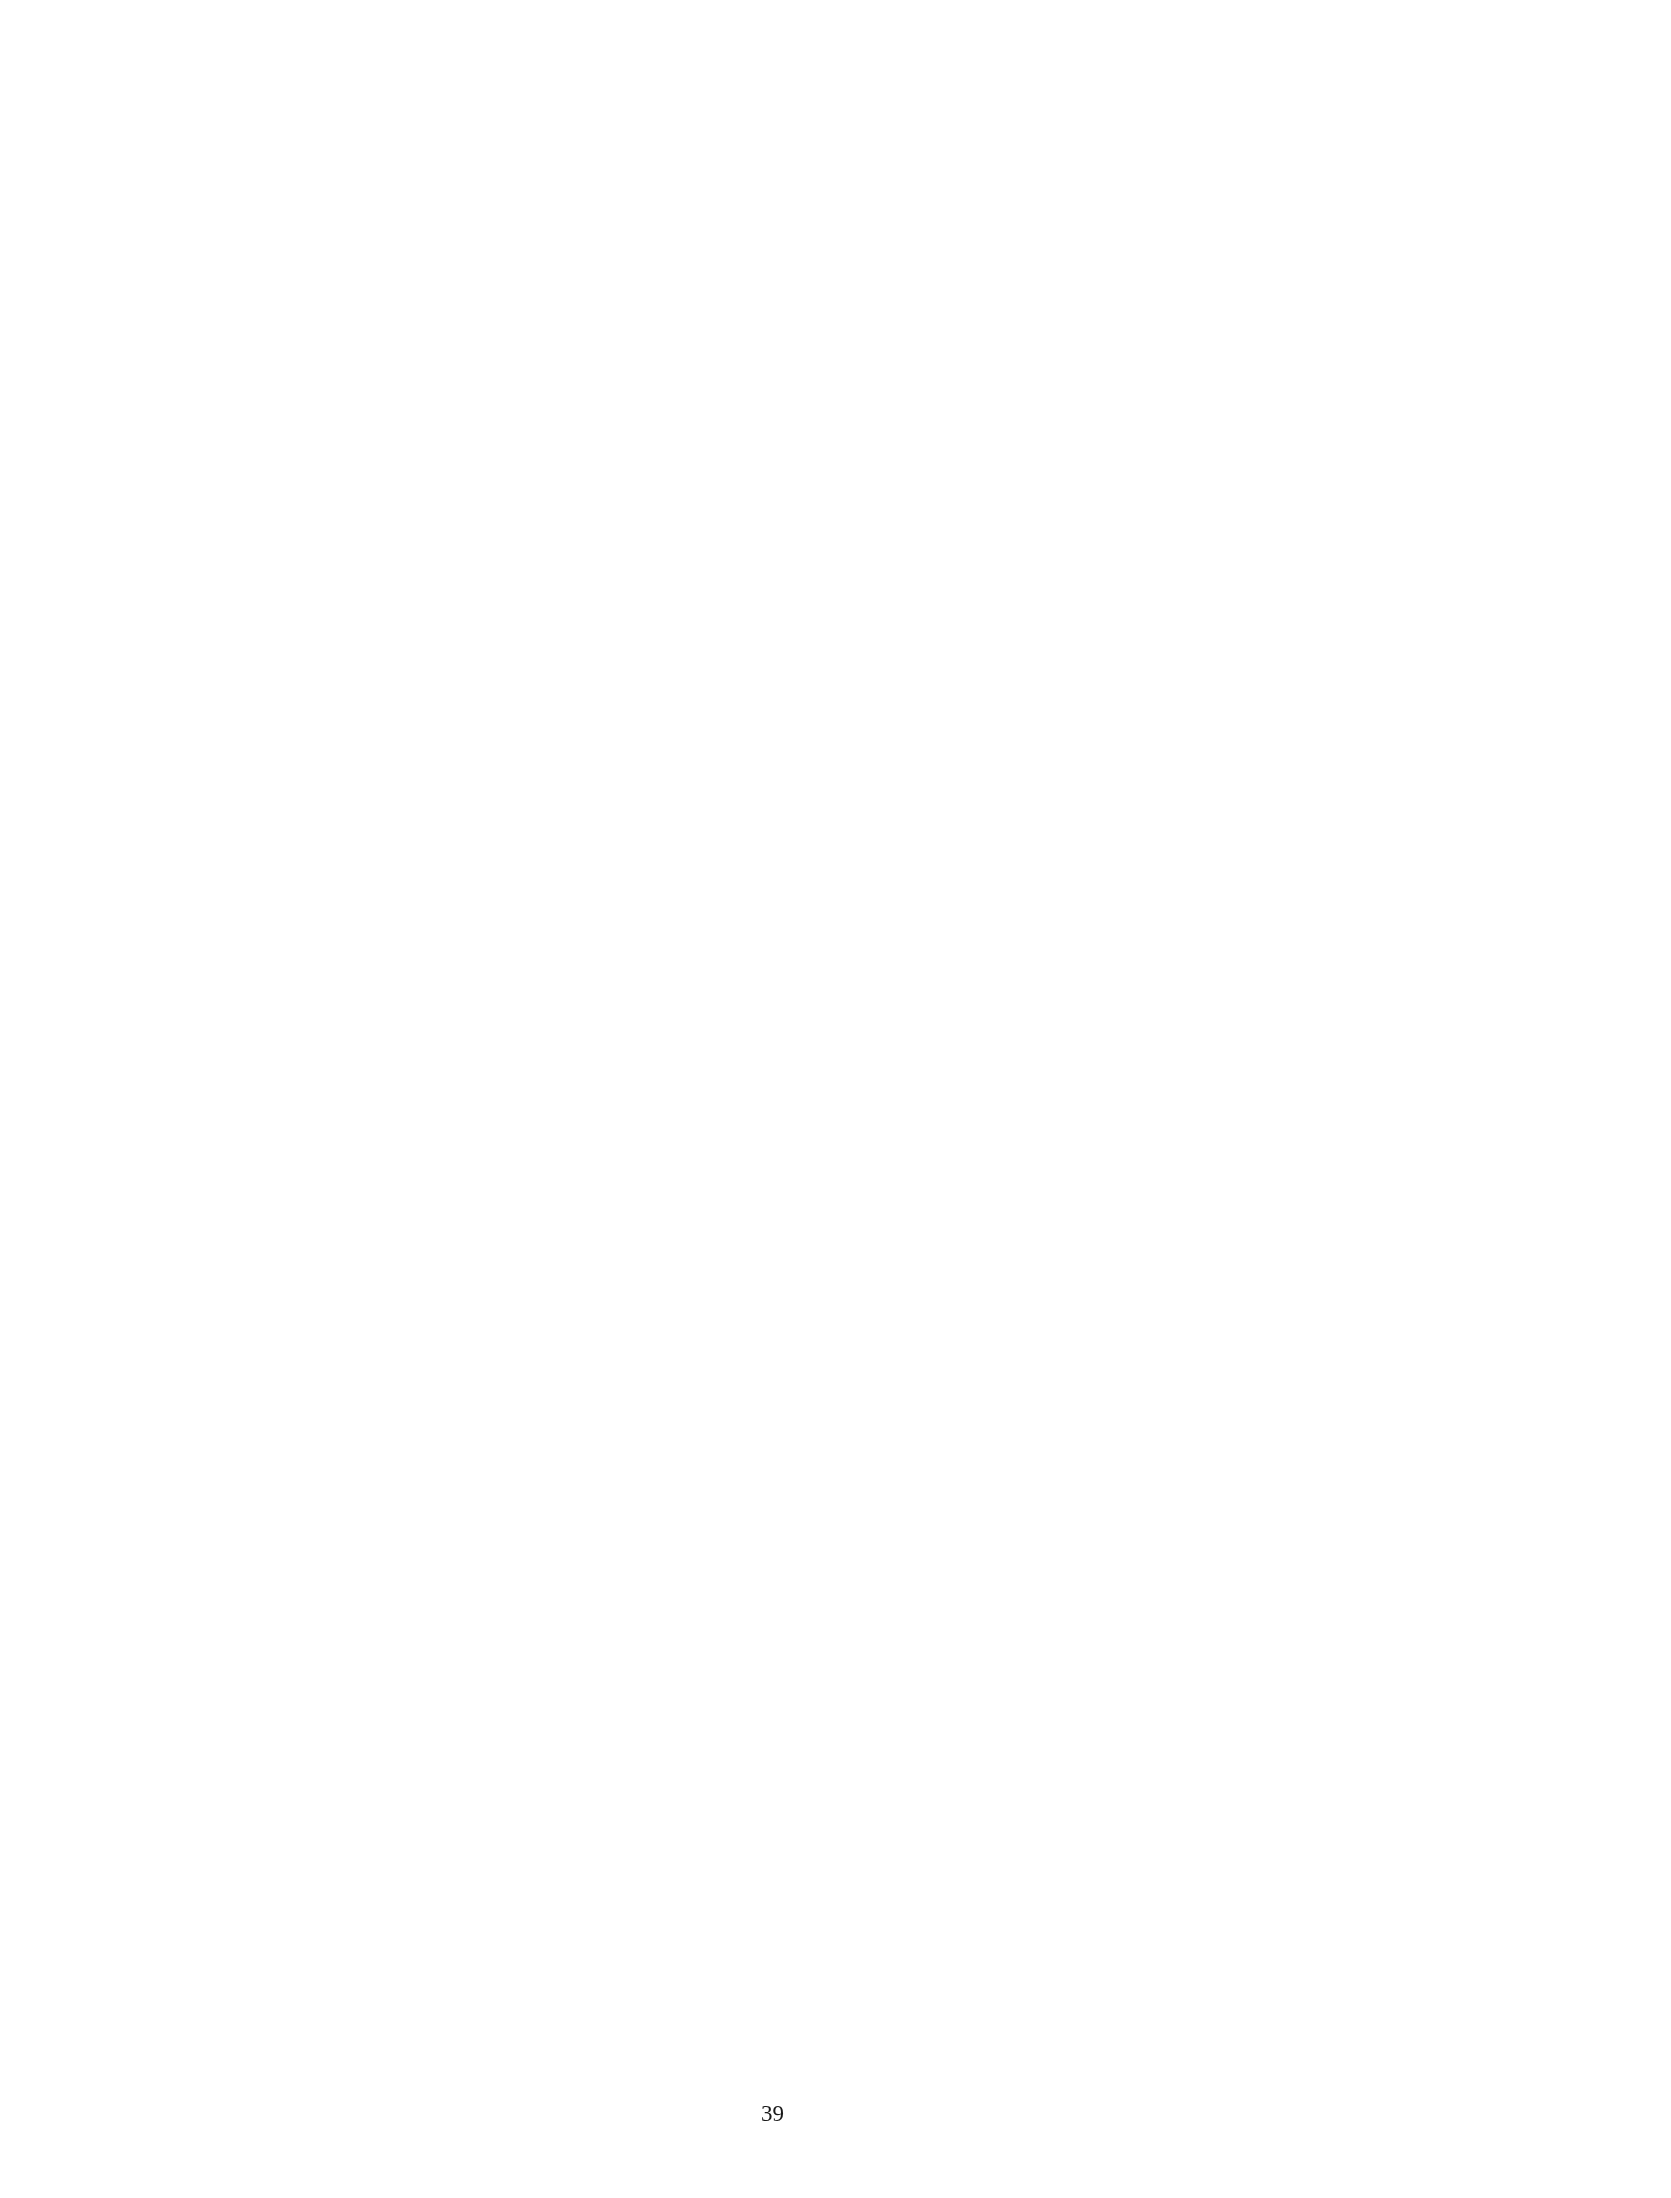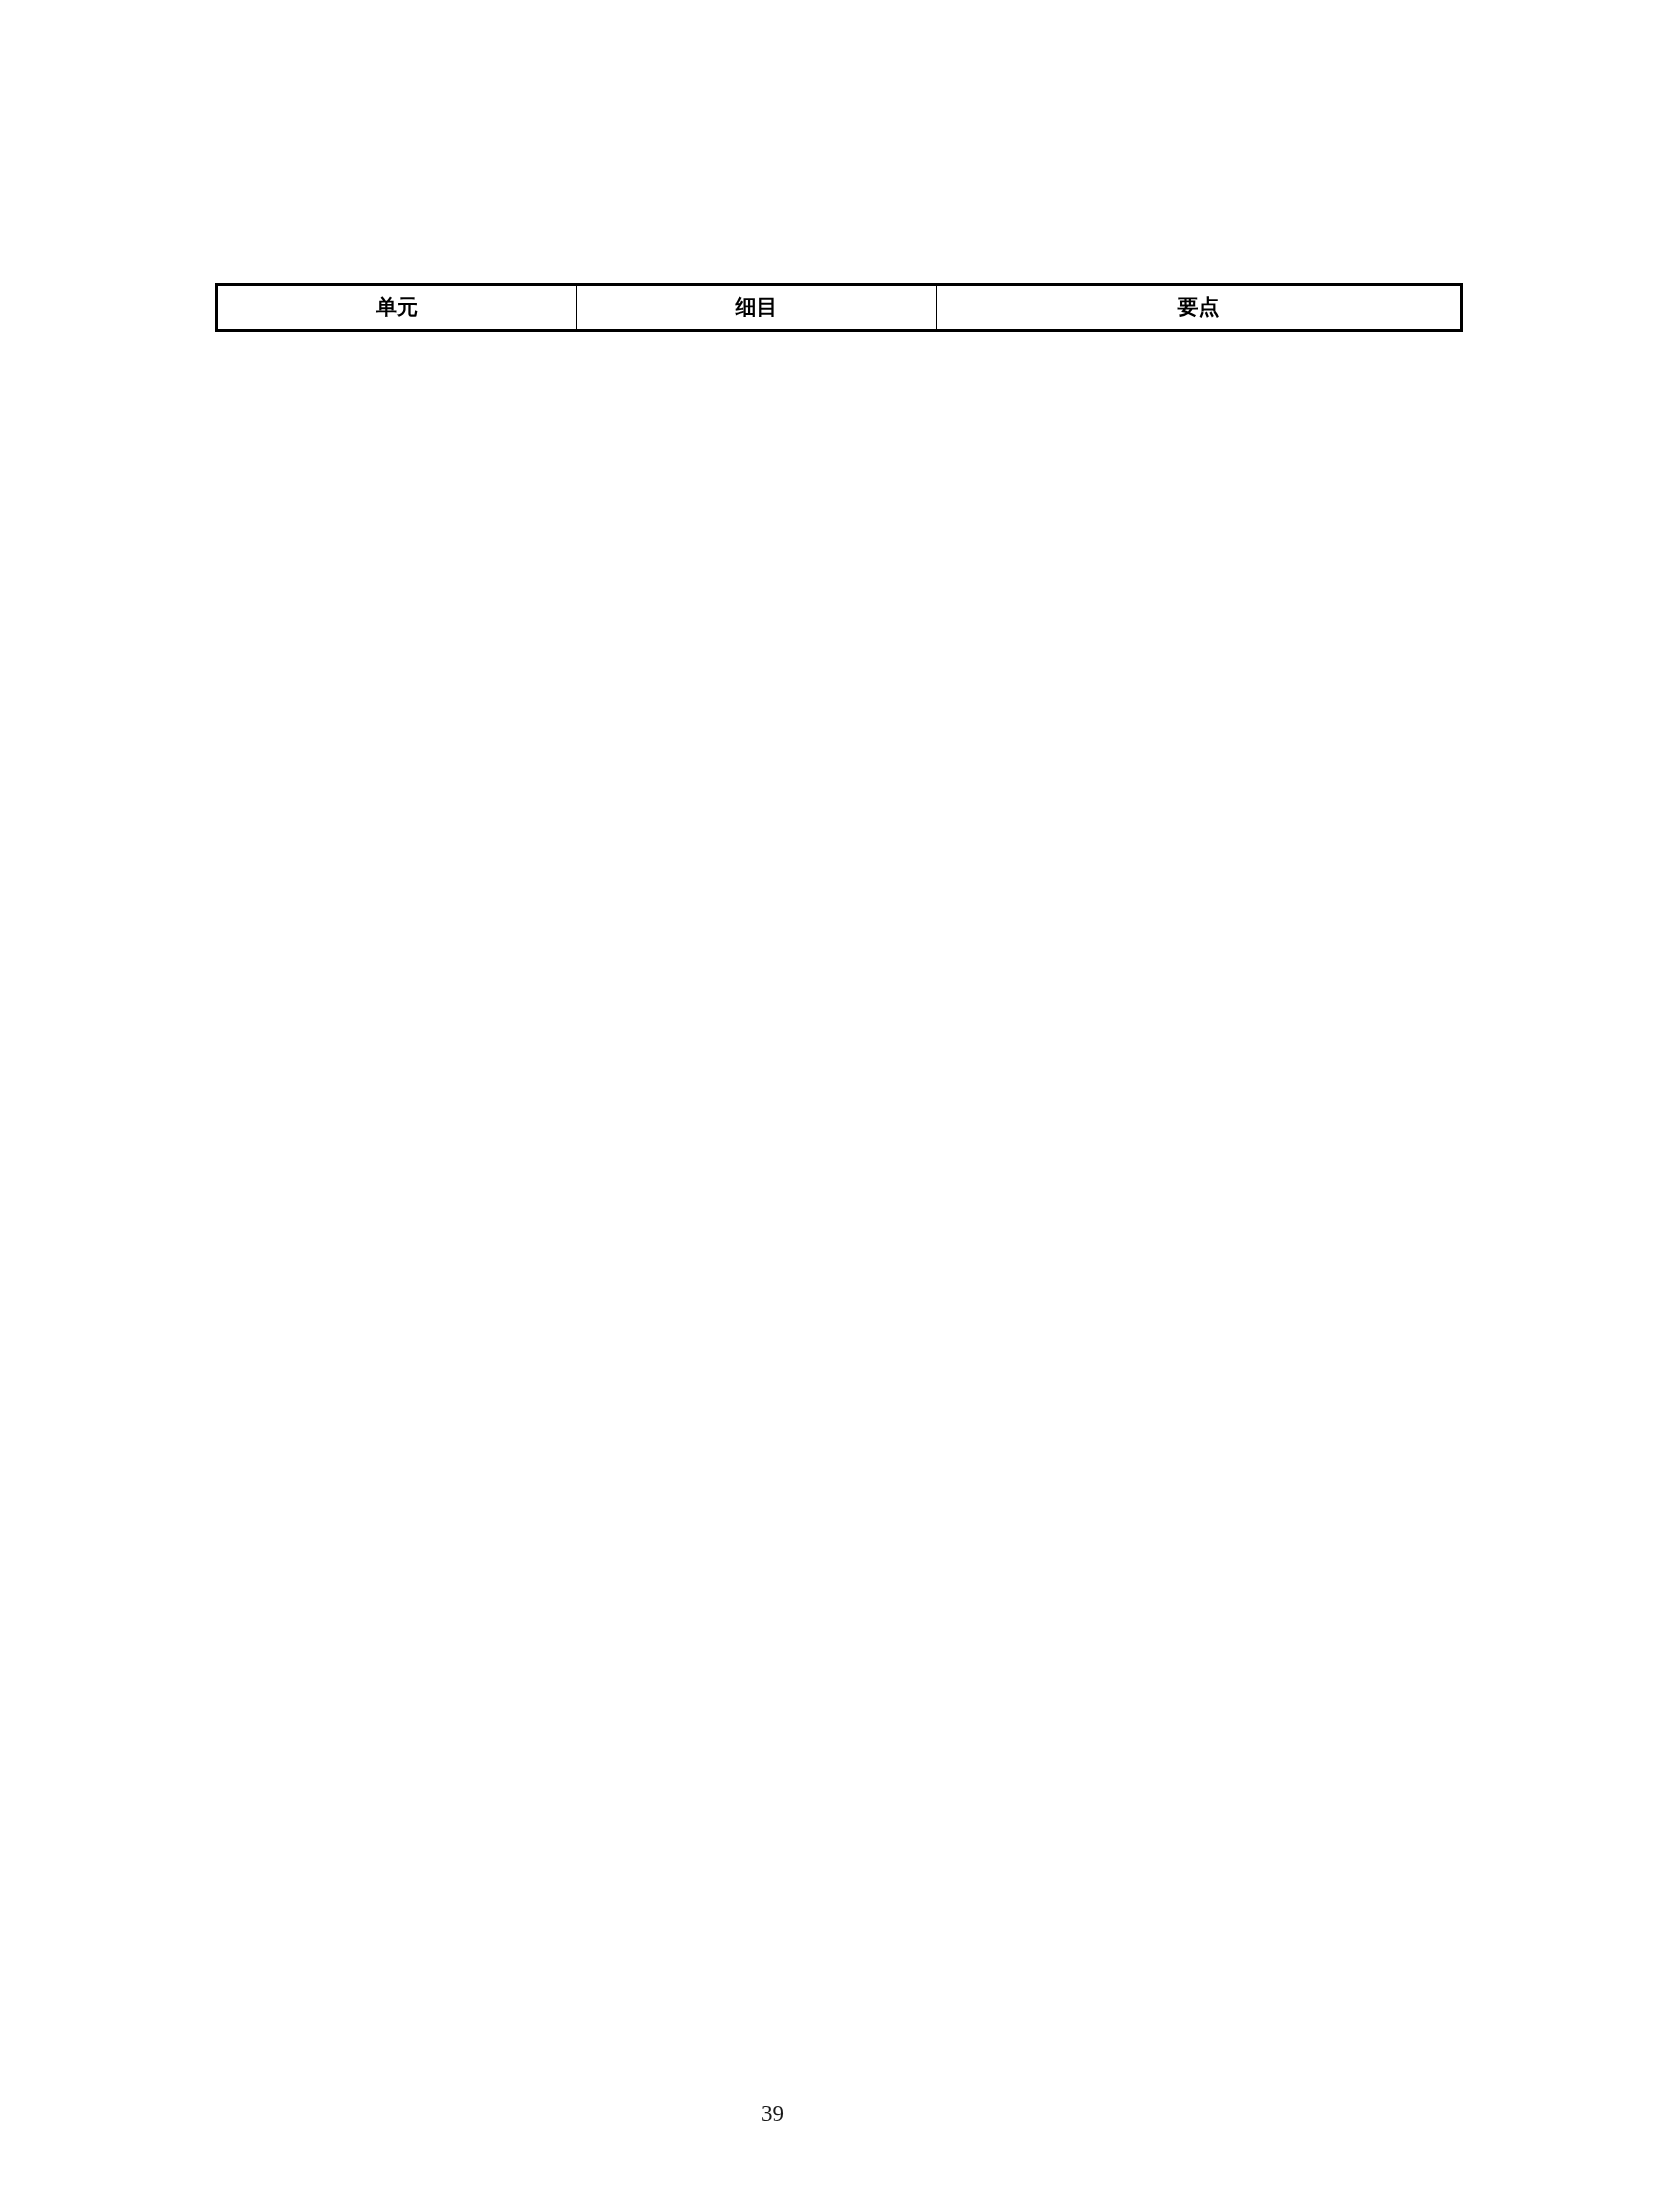--- a/index.html
+++ b/index.html
@@ -51,32 +51,17 @@
     font-size: 23px;
     line-height: 29px;
     color: #1a1a1a;
   }
 </style>
 </head>
 <body>
 
 <div id="page">
 
-  <table class="syllabus">
-    <colgroup>
-      <col style="width:360px">
-      <col style="width:360px">
-      <col style="width:525px">
-    </colgroup>
-    <thead>
-      <tr>
-        <th>单元</th>
-        <th>细目</th>
-        <th>要点</th>
-      </tr>
-    </thead>
-    <tbody></tbody>
-  </table>
 
   <div class="page-number">39</div>
 
 </div>
 
 
 </body></html>

